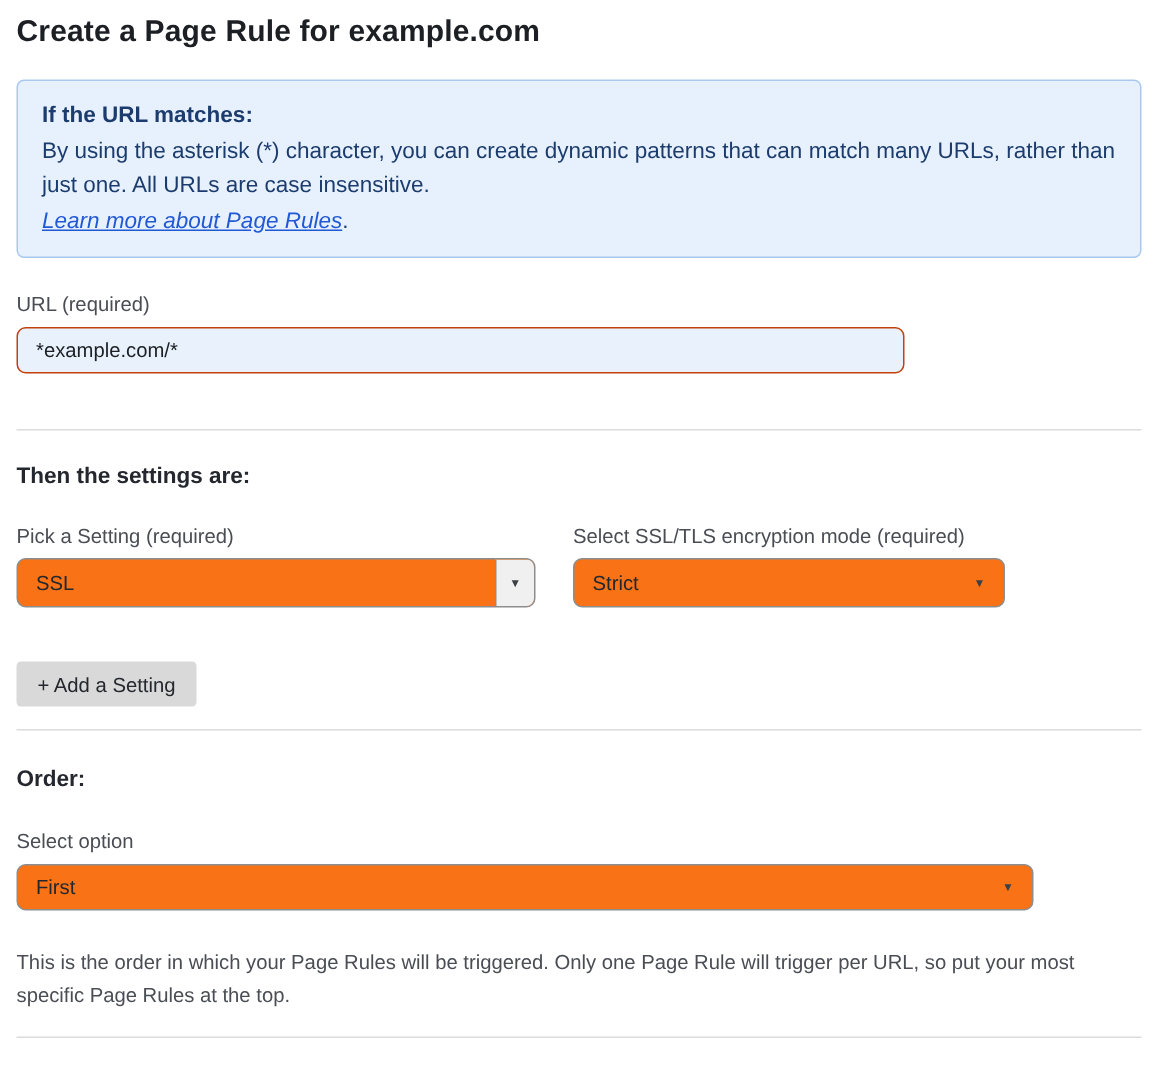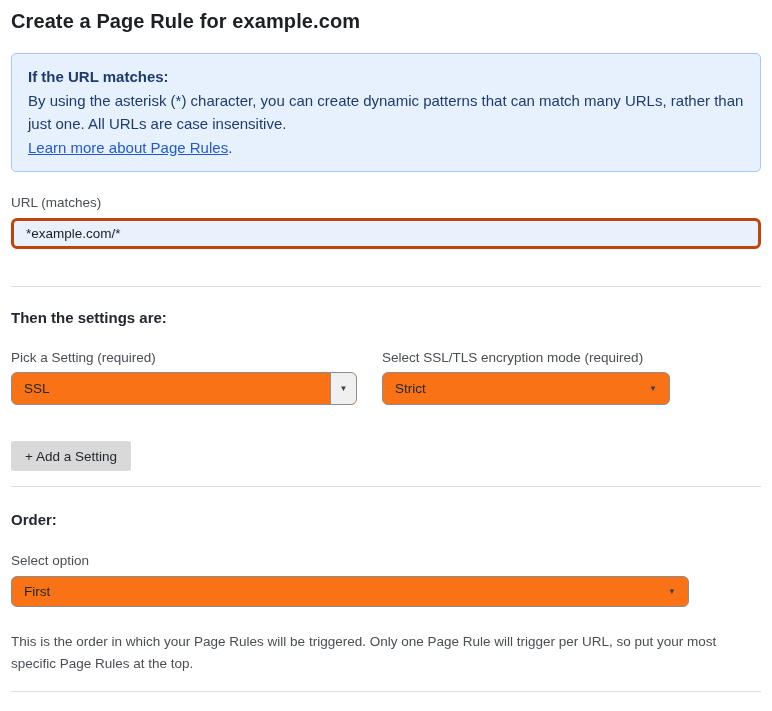--- a/index.html
+++ b/index.html
@@ -17,31 +17,31 @@
     margin: 2px 0 20px 0; letter-spacing: .1px;
   }
 
   .notice-box {
     border-radius: 5px;
     padding: 11px 16px 12px 16px;
     font-size: 15px; line-height: 23.5px;
     border: 1px solid;
   }
   .notice-heading { font-weight: 700; }
-  .notice-link { text-decoration: underline; cursor: pointer; }
+  .notice-link { text-decoration: underline; cursor: pointer; font-style: italic; }
 
   .field-label {
     font-size: 13.5px; color: #4a4e54; display: block;
   }
   .url-label { margin: 23px 0 8px 0; }
 
   .url-input {
-    width: 750px; height: 31px;
+    width: 592px; height: 31px;
     background: #e8f1fc;
-    border: 3px solid #c2410c; border-radius: 6px;
+    border: 1px solid #c2410c; border-radius: 6px;
     font-family: "Liberation Sans", sans-serif;
     font-size: 13.5px; color: #1c1f23;
     padding: 0 12px; outline: none; display: block;
   }
 
   .divider { border: none; border-top: 1px solid #dcdcdc; height: 0; }
   .divider-1 { margin-top: 37px; }
   .divider-2 { margin-top: 15px; }
   .divider-3 { margin-top: 16px; }
 
@@ -102,21 +102,21 @@
 <div class="container">
 
   <h1 class="page-title">Create a Page Rule for example.com</h1>
 
   <div class="notice-box" id="notice-box" style="background: rgb(231, 241, 253); border-color: rgb(169, 200, 239); color: rgb(29, 60, 110);">
     <div class="notice-heading">If the URL matches:</div>
     <div class="notice-body">By using the asterisk (*) character, you can create dynamic patterns that can match many URLs, rather than just one. All URLs are case insensitive.</div>
     <div><a class="notice-link" id="notice-link" style="color: rgb(33, 89, 212);">Learn more about Page Rules</a><span>.</span></div>
   </div>
 
-  <label class="field-label url-label">URL (matches)</label>
+  <label class="field-label url-label">URL (required)</label>
   <input class="url-input" type="text" value="*example.com/*" style="background: rgb(232, 241, 252);">
 
   <hr class="divider divider-1">
 
   <h2 class="section-heading settings-heading">Then the settings are:</h2>
 
   <div class="settings-row">
     <div class="settings-col">
       <label class="field-label">Pick a Setting (required)</label>
       <div class="select-box select-setting">

